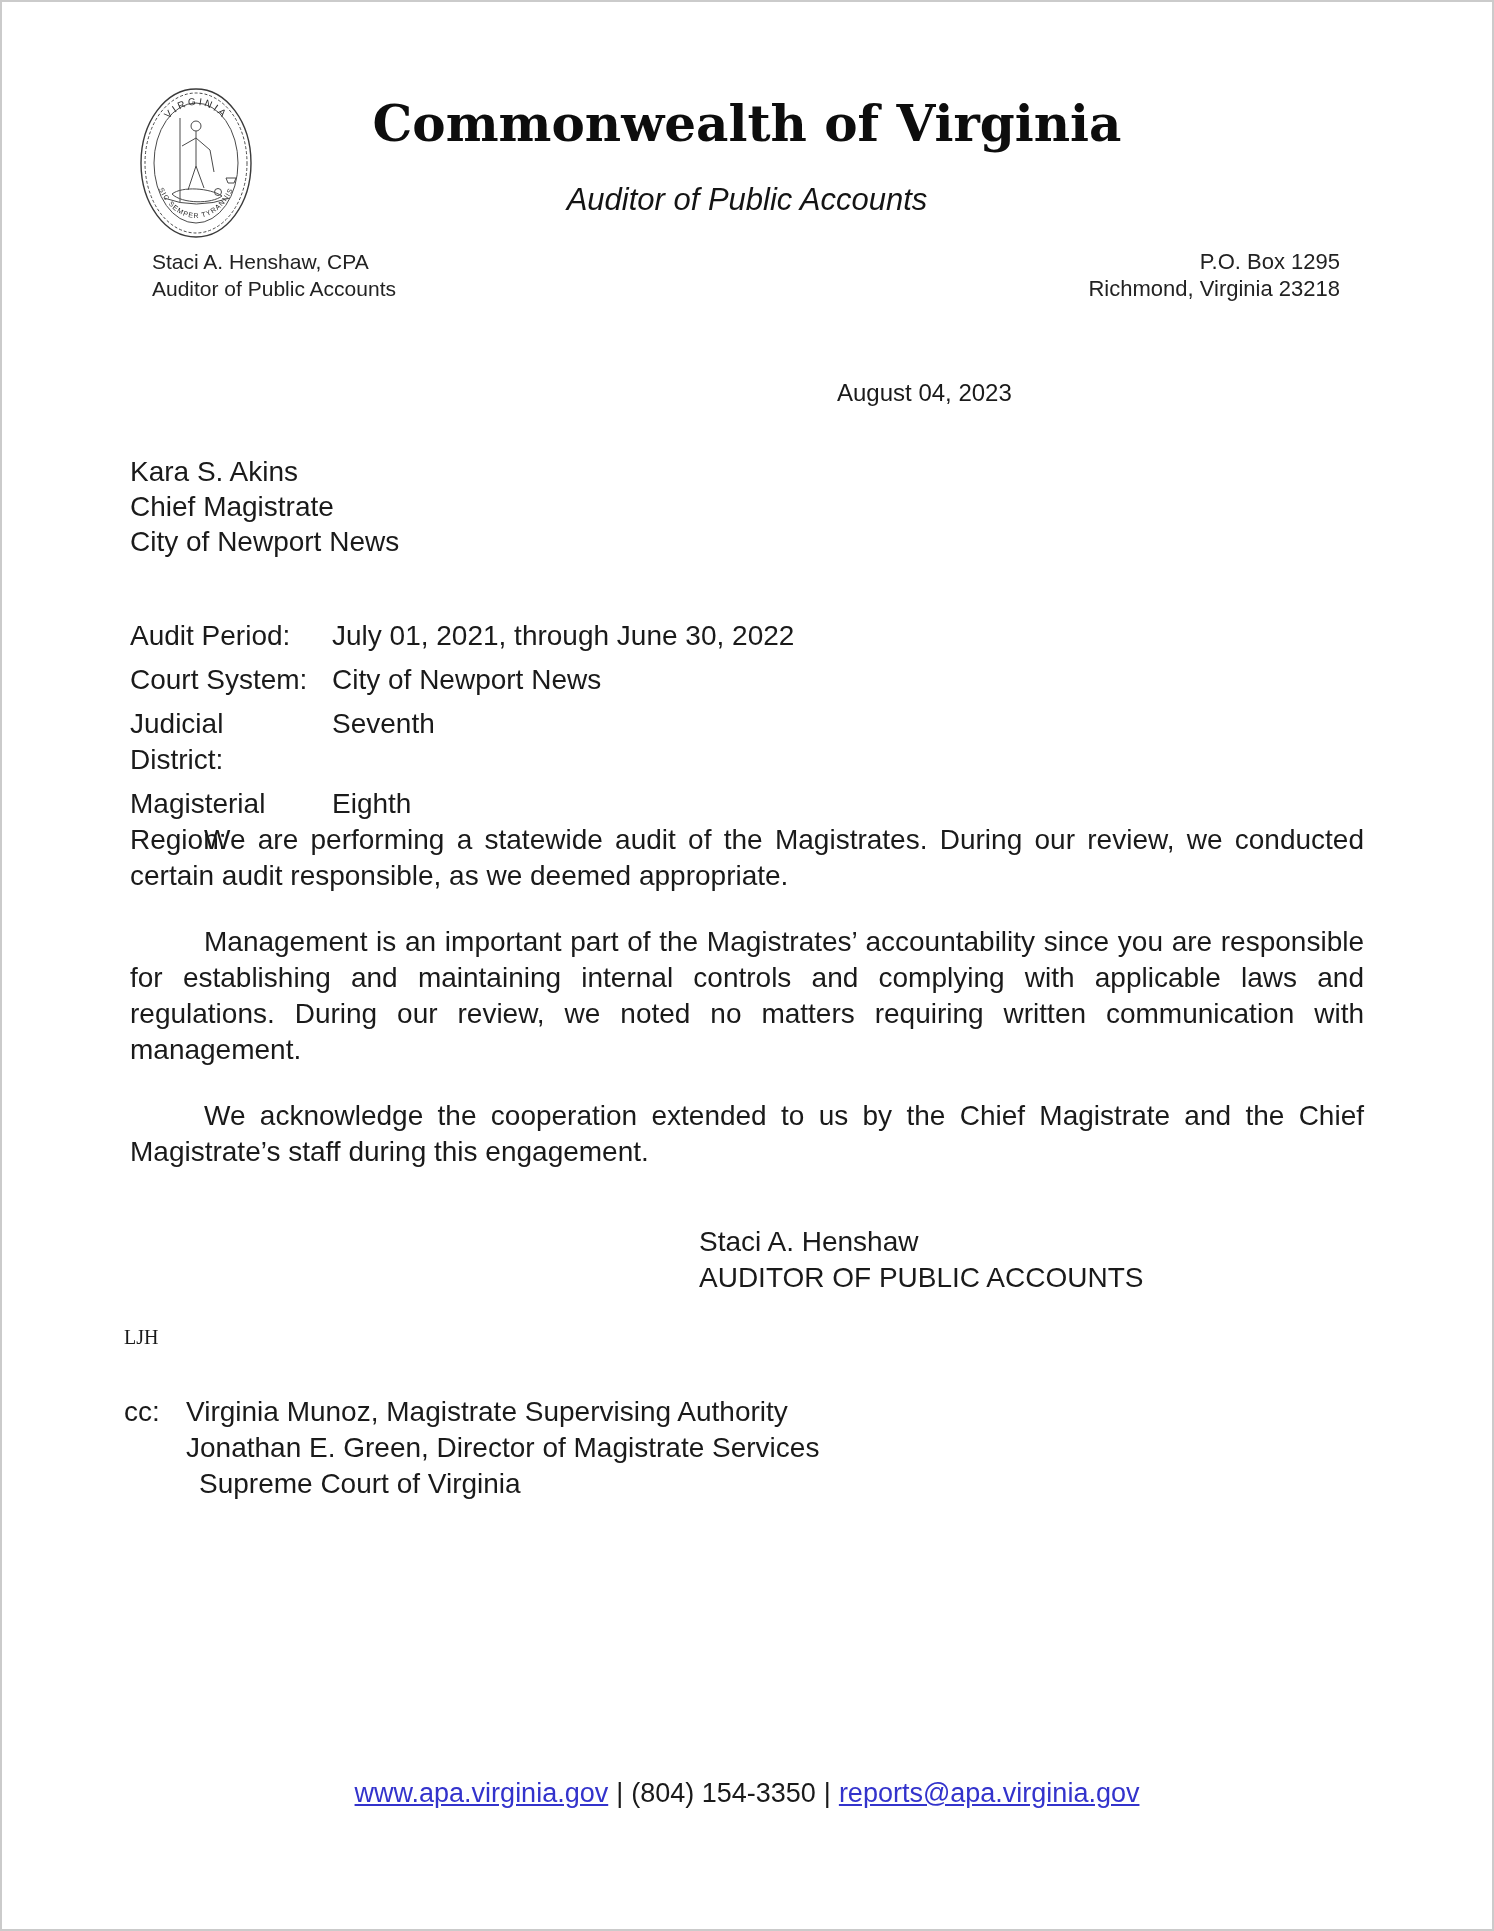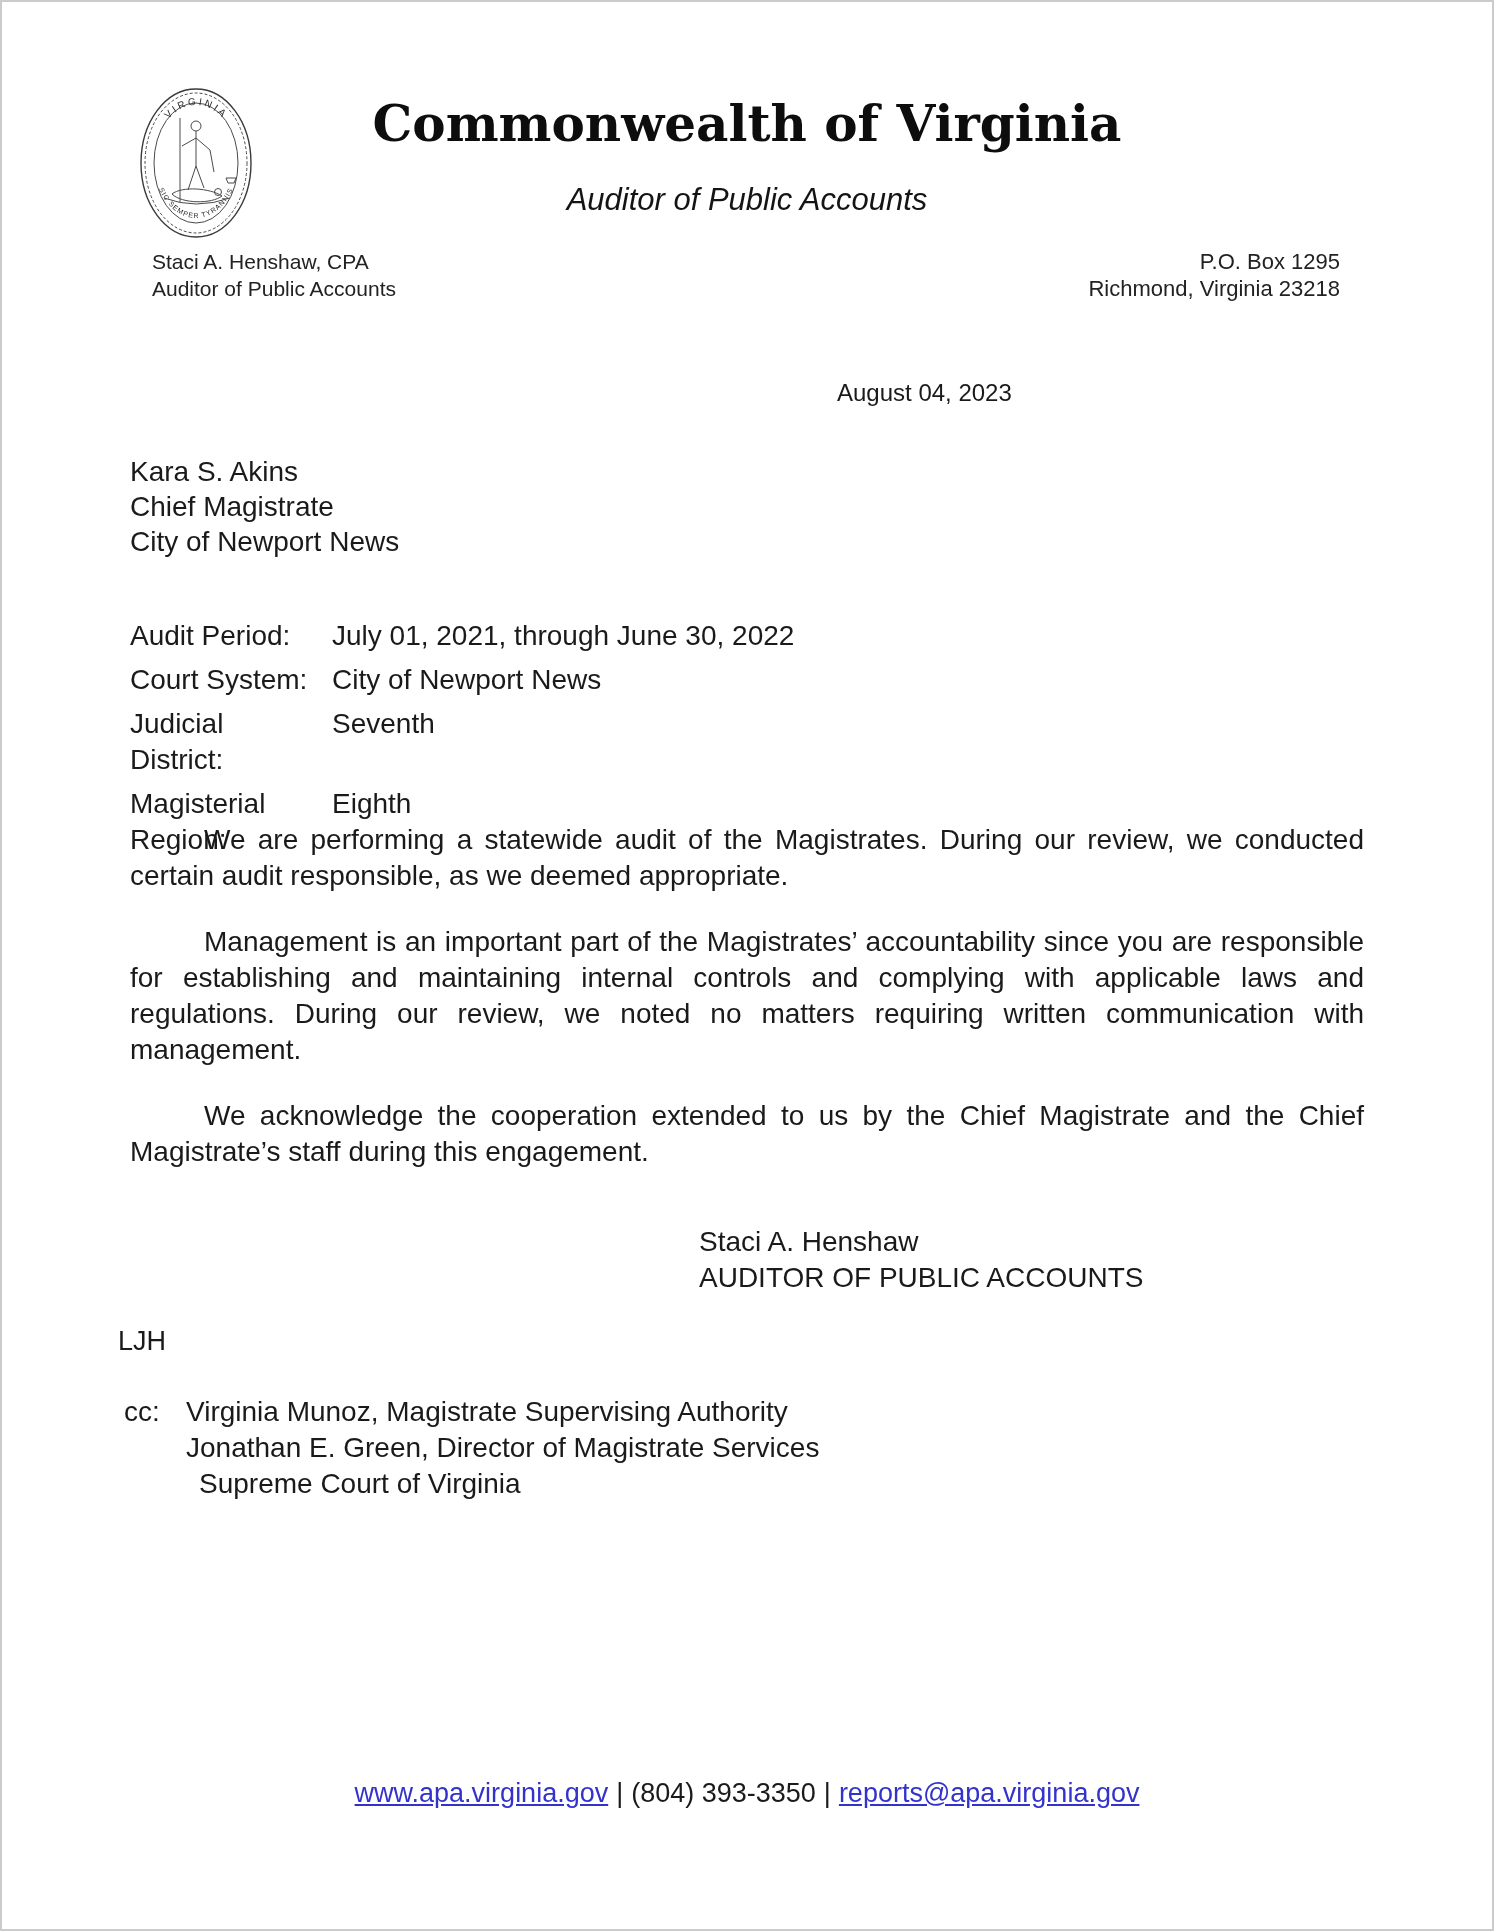--- a/index.html
+++ b/index.html
@@ -54,21 +54,21 @@
   }
 
   .letter-paragraphs {
     position:absolute; left:128px; top:820px; width:1234px;
     font-size:28px; line-height:36px;
     text-align:justify;
   }
   .letter-paragraphs p { margin:0 0 30px 0; text-indent:74px; }
 
   .signature { position:absolute; left:697px; top:1222px; font-size:28px; line-height:36px; }
-  .initials  { position:absolute; left:116px; top:1324px; font-size:27px; }
+  .initials  { position:absolute; left:122px; top:1324px; font-size:20px;font-family:Liberation Serif, serif; }
 
   .cc-block {
     position:absolute; left:122px; top:1392px;
     display:grid; grid-template-columns:62px auto;
     font-size:28px; line-height:36px;
   }
   .cc-entries div:nth-child(3) { padding-left:13px; }
 
   .footer {
     position:absolute; left:0; right:0; top:1776px;
@@ -162,16 +162,16 @@
   <div class="cc-block">
     <div>cc:</div>
     <div class="cc-entries">
       <div>Virginia Munoz, Magistrate Supervising Authority</div>
       <div>Jonathan E. Green, Director of Magistrate Services</div>
       <div>Supreme Court of Virginia</div>
     </div>
   </div>
 
   <div class="footer">
-    <a>www.apa.virginia.gov</a><span class="sep">|</span><span>(804) 393-3350</span><span class="sep">|</span><a>reports@apa.virginia.gov</a>
+    <a>www.apa.virginia.gov</a><span class="sep">|</span><span>(804) 154-3350</span><span class="sep">|</span><a>reports@apa.virginia.gov</a>
   </div>
 
 </div>
 
 </body></html>

